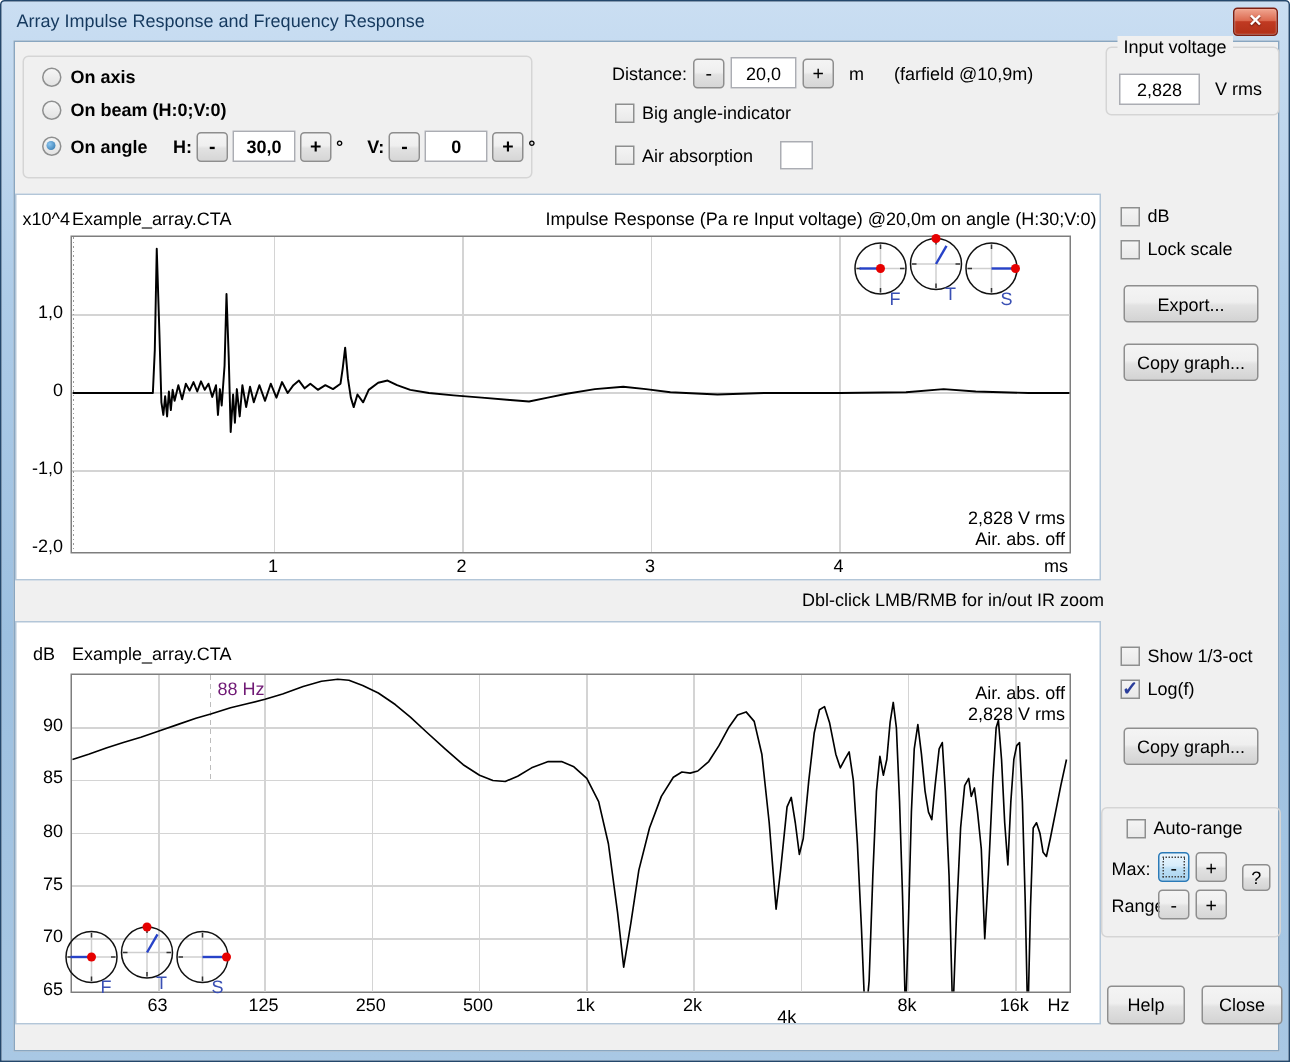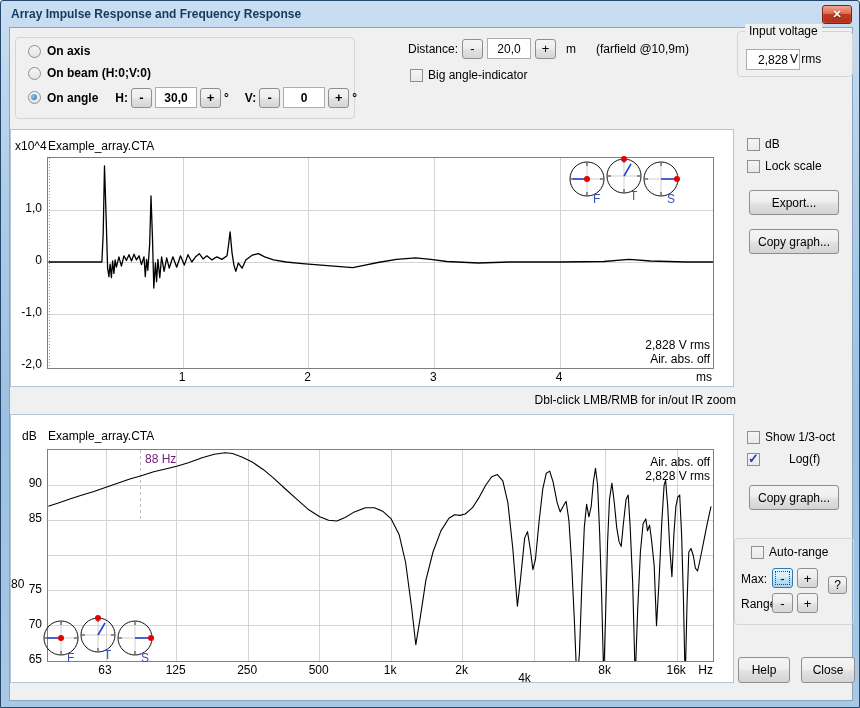--- a/index.html
+++ b/index.html
@@ -1,19 +1,19 @@
 <!DOCTYPE html>
 <html><head>
 <meta charset="utf-8">
 <style>
   html,body{margin:0;padding:0;}
   body{width:860px;height:708px;position:relative;font-family:"Liberation Sans",sans-serif;font-size:12px;color:#000;background:#fff;overflow:hidden;}
   .window{position:absolute;inset:0;background:linear-gradient(180deg,#CADEF2 0%,#AECCE8 28%,#9DC0E0 60%,#A9C8E4 100%);border:1px solid #24476B;box-sizing:border-box;border-radius:3px 3px 0 0;}
   .titlebar{position:absolute;left:0;top:0;right:0;height:26px;}
-  .title{position:absolute;left:10px;top:6px;font-weight:bold;color:#15395E;white-space:nowrap;}
+  .title{position:absolute;left:10px;top:6px;font-weight:normal;color:#15395E;white-space:nowrap;}
   .close-btn{position:absolute;right:7px;top:4px;width:28px;height:17px;border:1px solid #7E2013;border-radius:3px;background:linear-gradient(180deg,#F0A590 0%,#DC6A50 45%,#C03A22 50%,#B13018 100%);box-shadow:inset 0 0 1px #FFD0C0;display:flex;align-items:center;justify-content:center;}
   .x-glyph{color:#fff;font-size:11px;font-weight:bold;line-height:1;text-shadow:0 1px 1px #5A1008;}
   .x-glyph::before{content:"\2715";}
   .client{position:absolute;left:8px;top:26px;width:844px;height:674px;background:#F0F0F0;border:1px solid #89A6C0;box-sizing:border-box;}
   .groupbox{position:absolute;border:1px solid #D5D5D5;border-radius:4px;box-sizing:border-box;}
   .gb-legend{position:absolute;top:-8px;left:7px;background:#F0F0F0;padding:0 4px;white-space:nowrap;}
   .flexrow{position:absolute;display:flex;align-items:center;white-space:nowrap;}
   .cb{width:13px;height:13px;min-width:13px;background:linear-gradient(#F4F4F4,#E9E9E9);border:1px solid #8E8F8F;box-sizing:border-box;display:inline-block;position:relative;}
   .cb.checked::after{content:"\2713";position:absolute;left:0;top:-3px;font-size:13px;font-weight:bold;color:#2B3E9B;}
   .radio{width:13px;height:13px;min-width:13px;border:1px solid #8E8F8F;border-radius:50%;background:linear-gradient(#F6F6F6,#E3E3E3);box-sizing:border-box;display:inline-block;position:relative;}
@@ -76,30 +76,36 @@
     <span class="sbtn">-</span>
     <div class="field" style="width:44px;">20,0</div>
     <span class="sbtn">+</span>
     <span style="margin-left:6px;">m</span>
     <span style="margin-left:16px;">(farfield @10,9m)</span>
   </div>
   <div class="flexrow" style="left:409px;top:67px;">
     <span class="cb"></span>
     <span class="cbl">Big angle-indicator</span>
   </div>
+  <div class="flexrow" style="left:409px;top:93px;">
+    <span class="cb"></span>
+    <span class="cbl">Air absorption</span>
+    <div class="field" style="width:22px;height:19px;margin-left:18px;"></div>
+  </div>
 
   <div class="groupbox" style="left:736px;top:30px;width:116px;height:46px;">
     <span class="gb-legend">Input voltage</span>
     <div class="field" style="position:absolute;left:8px;top:17px;width:54px;">2,828</div>
-    <span style="position:absolute;left:52px;top:20px;">V rms</span>
+    <span style="position:absolute;left:72px;top:20px;">V rms</span>
   </div>
 
   <div class="chart-panel" id="ir-panel" style="left:9px;top:128px;width:724px;height:258px;">
     <span class="hdr" style="left:4px;top:9px;">x10^4</span>
     <span class="hdr" style="left:37px;top:9px;">Example_array.CTA</span>
+    <span class="hdr ctitle" style="right:2px;top:9px;">Impulse Response (Pa re Input voltage) @20,0m on angle (H:30;V:0)</span>
     <div class="plot" id="ir-plot" style="left:36px;top:27px;width:665px;height:210px;">
         <svg width="665" height="210">
           <line x1="0" y1="52" x2="665" y2="52" stroke="#D4D4D4" shape-rendering="crispEdges"></line>
           <line x1="0" y1="104" x2="665" y2="104" stroke="#D4D4D4" shape-rendering="crispEdges"></line>
           <line x1="0" y1="156" x2="665" y2="156" stroke="#D4D4D4" shape-rendering="crispEdges"></line>
           <line x1="135" y1="0" x2="135" y2="210" stroke="#D4D4D4" shape-rendering="crispEdges"></line>
           <line x1="260.67" y1="0" x2="260.67" y2="210" stroke="#D4D4D4" shape-rendering="crispEdges"></line>
           <line x1="386.34" y1="0" x2="386.34" y2="210" stroke="#D4D4D4" shape-rendering="crispEdges"></line>
           <line x1="512.01" y1="0" x2="512.01" y2="210" stroke="#D4D4D4" shape-rendering="crispEdges"></line>
           <line x1="1" y1="0" x2="1" y2="210" stroke="#9A9A9A" stroke-dasharray="1 2" shape-rendering="crispEdges"></line>
@@ -234,40 +240,40 @@
             <circle cx="109" cy="22" r="3" fill="#E60000"></circle>
             <text x="99" y="46" fill="#3A50B4" font-size="12" font-family="Liberation Sans, sans-serif">S</text>
           </g>
         </svg>
       </div>
     <span class="overlay" style="left:499px;top:40px;width:200px;">Air. abs. off</span>
     <span class="overlay" style="left:499px;top:54px;width:200px;">2,828 V rms</span>
     <span class="tick-label" style="left:672px;top:248px;width:30px;text-align:right;">Hz</span>
   <span class="tick-label" style="left: 0px; top: 61.1667px; width: 31px; text-align: right;">90</span>
       <span class="tick-label" style="left: 0px; top: 96.3333px; width: 31px; text-align: right;">85</span>
-      <span class="tick-label" style="left: 0px; top: 131.5px; width: 31px; text-align: left; margin-top: 30px;">80</span>
+      <span class="tick-label" style="left: 0px; top: 131.5px; width: 31px; text-align: right;">80</span>
       <span class="tick-label" style="left: 0px; top: 166.667px; width: 31px; text-align: right;">75</span>
       <span class="tick-label" style="left: 0px; top: 201.833px; width: 31px; text-align: right;">70</span>
       <span class="tick-label" style="left: 0px; top: 237px; width: 31px; text-align: right;">65</span>
       <span class="tick-label" style="left: 79px; top: 248px; width: 30px; text-align: center;">63</span>
       <span class="tick-label" style="left: 149.678px; top: 248px; width: 30px; text-align: center;">125</span>
       <span class="tick-label" style="left: 221.178px; top: 248px; width: 30px; text-align: center;">250</span>
       <span class="tick-label" style="left: 292.678px; top: 248px; width: 30px; text-align: center;">500</span>
       <span class="tick-label" style="left: 364.178px; top: 248px; width: 30px; text-align: center;">1k</span>
       <span class="tick-label" style="left: 435.678px; top: 248px; width: 30px; text-align: center;">2k</span>
       <span class="tick-label" style="left: 507.178px; top: 256px; width: 30px; text-align: left;">4k</span>
       <span class="tick-label" style="left: 578.678px; top: 248px; width: 30px; text-align: center;">8k</span>
       <span class="tick-label" style="left: 650.178px; top: 248px; width: 30px; text-align: center;">16k</span>
     </div>
 
   <div class="flexrow" style="left:746px;top:429px;">
     <span class="cb"></span>
     <span class="cbl">Show 1/3-oct</span>
   </div>
-  <div class="flexrow" style="left:746px;top:451px;gap:24px;">
+  <div class="flexrow" style="left:746px;top:451px;">
     <span class="cb checked"></span>
     <span class="cbl">Log(f)</span>
   </div>
   <div class="btn" style="left:748px;top:484px;width:90px;height:25px;">Copy graph...</div>
 
   <div class="groupbox" style="left:733px;top:537px;width:120px;height:87px;">
     <div class="flexrow" style="left:16px;top:6px;">
       <span class="cb"></span>
       <span class="cbl">Auto-range</span>
     </div>

